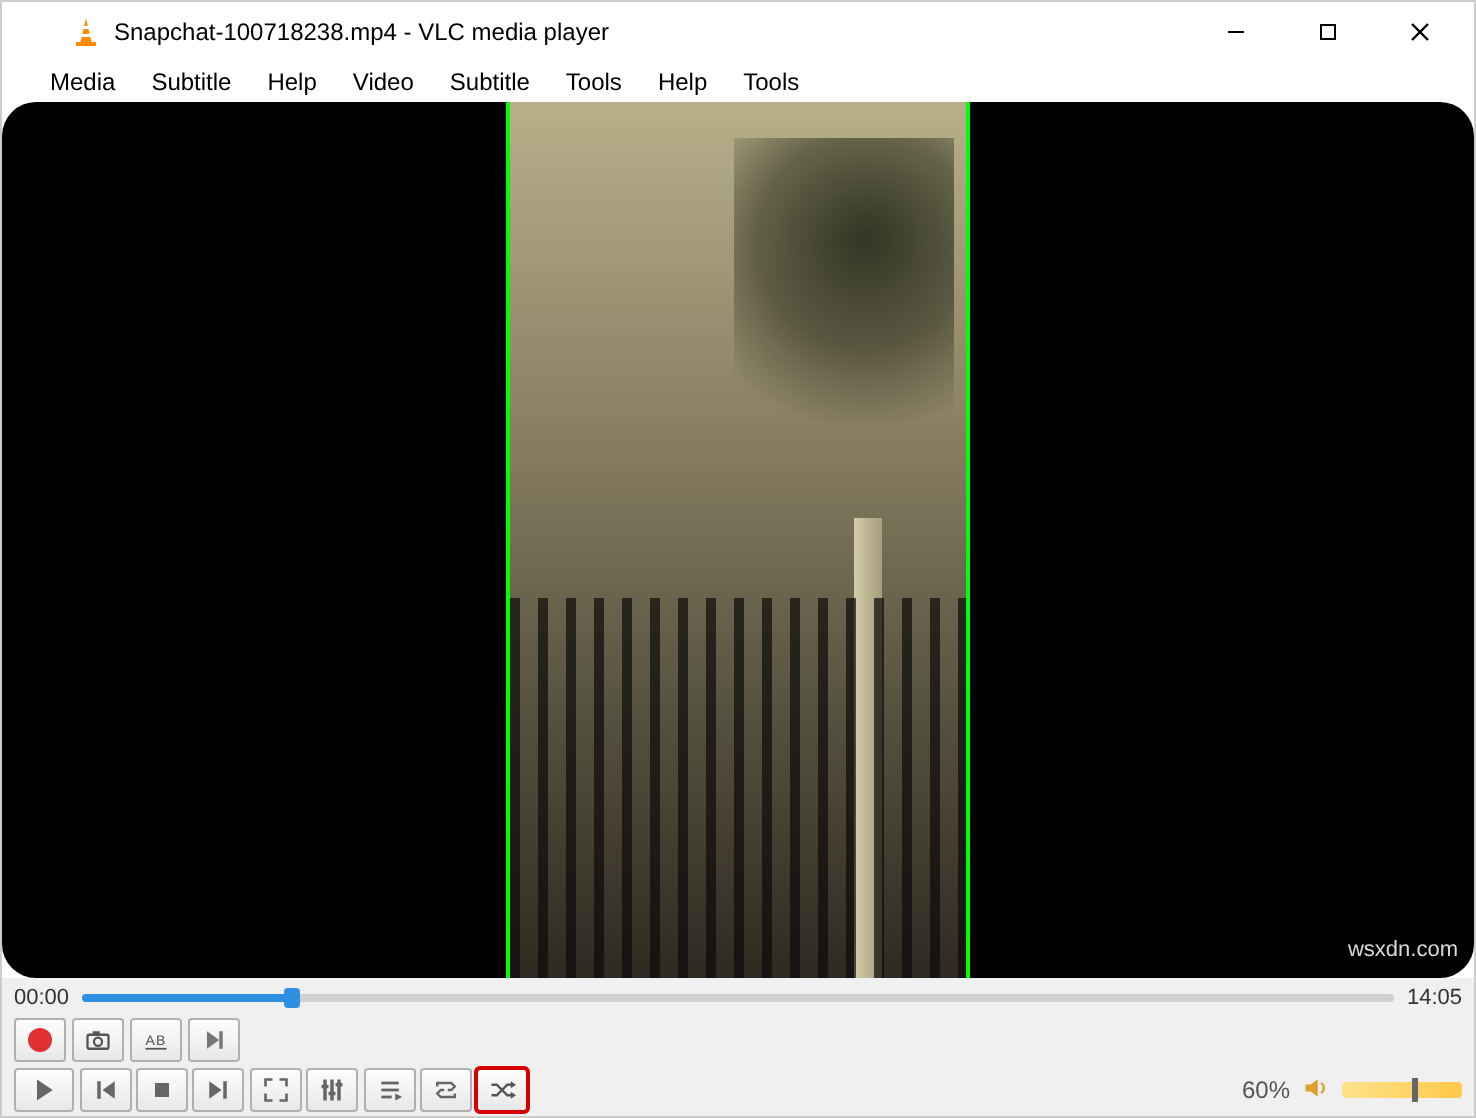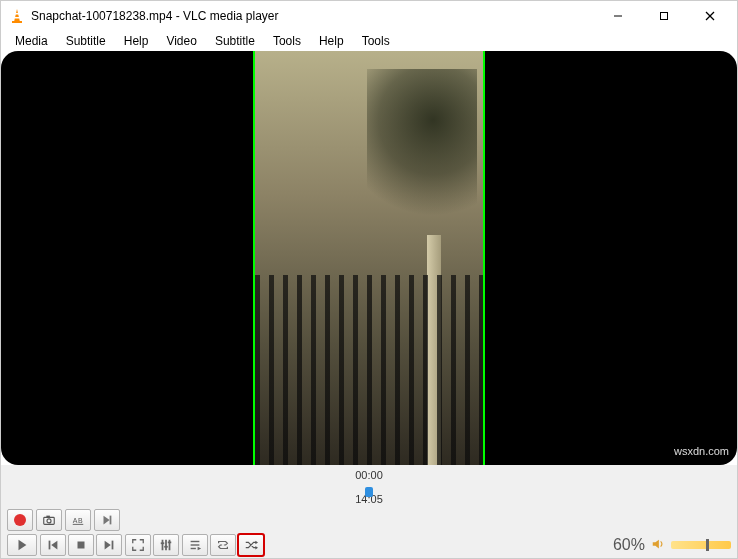--- a/index.html
+++ b/index.html
@@ -6,59 +6,59 @@
   body {
     font-family: "Segoe UI", Tahoma, sans-serif;
     font-size: 12px;
     background: #f0f0f0;
     width: 738px;
     height: 559px;
     overflow: hidden;
     position: relative;
   }
   .window { width: 100%; height: 100%; background: #fff; display: flex; flex-direction: column; border: 1px solid #ccc;}
-  .titlebar { height: 30px; display: flex; align-items: center; padding: 0 4px 0 8px; }
+  .titlebar { height: 30px; display: flex; align-items: center; padding: 0 4px 0 8px; margin-left: 26px; }
   .titlebar .app-icon { width: 16px; height: 16px; margin-right: 6px; }
   .titlebar .title { flex: 1; font-size: 12px; color: #000; }
   .win-controls { display: flex; }
   .win-btn { width: 46px; height: 30px; display: flex; align-items: center; justify-content: center; }
   .win-btn svg { width: 10px; height: 10px; }
-  .menubar { height: 20px; display: flex; align-items: center; padding: 0 6px; gap: 2px; }
+  .menubar { height: 20px; display: flex; align-items: center; padding: 0 16px; gap: 2px; }
   .menubar .menu-item { padding: 2px 8px; font-size: 12px; cursor: default; }
   .video-area { flex: 1; background: #000; position: relative; display: flex; justify-content: center; border-radius: 17px; }
   .video-frame {
     height: 100%;
     width: 232px;
     border-left: 2px solid #00ff00;
     border-right: 2px solid #00ff00;
     background: linear-gradient(180deg,#b7b08a 0%,#8c8265 35%,#56513e 70%,#2e2a21 100%);
     position: relative;
     overflow: hidden;
   }
   
   .vf-trees { position:absolute; top:18px; right:6px; width:110px; height:170px; background: radial-gradient(circle at 60% 30%, rgba(30,35,20,0.85) 0%, rgba(30,35,20,0.5) 40%, transparent 70%);}
   .vf-fence { position:absolute; left:0; bottom:0; width:100%; height:190px; background: repeating-linear-gradient(90deg, rgba(10,10,10,0.7) 0 5px, transparent 5px 14px);}
   .vf-pole { position:absolute; right:42px; bottom:0; width:14px; height:230px; background: linear-gradient(90deg,#d4cba9,#a69d7c);}
   .watermark { position:absolute; right:8px; bottom:8px; font-size:11px; color:#fff; opacity:0.85; text-shadow:0 0 2px #000;}
   .controls-area { background: #f0f0f0; padding: 4px 6px 2px 6px; }
-  .time-row { display: flex; align-items: center; gap: 6px; flex-direction: column; }
+  .time-row { display: flex; align-items: center; gap: 6px; }
   .time-row .time { font-size: 11px; color: #333; }
   .seek { flex: 1; position: relative; height: 10px; display:flex; align-items:center;}
   .seek-track { position:absolute; left:0; right:0; height:4px; background:#d0d0d0; border-radius:2px;}
   .seek-fill { position:absolute; left:0; height:4px; background:#2f8fe0; border-radius:2px;}
   .seek-knob { position:absolute; width:8px; height:10px; background:#2f8fe0; border-radius:2px; top:0;}
   .tool-rows { display:flex; flex-direction:column; gap:3px; margin-top:4px;}
   .tool-row { display:flex; align-items:center; gap:3px;}
   .btn { width:26px; height:22px; border:1px solid #b0b0b0; background:linear-gradient(#fdfdfd,#e8e8e8); display:flex; align-items:center; justify-content:center; border-radius:2px;}
   .btn.wide { width:30px; }
   .btn.hl { outline:2px solid #d40000; outline-offset:-1px;}
   .btn svg { width:14px; height:14px; }
   .group { display:flex; gap:2px;}
   .vol-area { display:flex; align-items:center; gap:6px; margin-left:auto;}
-  .vol-txt { font-size:16px; color:#555;}
+  .vol-txt { font-size:12px; color:#555;}
   .vol-track { width:60px; height:8px; background:linear-gradient(90deg,#ffe28a,#ffc94a); border-radius:2px; position:relative;}
   .vol-knob { position:absolute; top:-2px; width:3px; height:12px; background:#666;}
   .rec-dot { width:12px; height:12px; border-radius:50%; background:#e03030;}
 </style>
 </head>
 <body>
 
 <div class="window">
 
   <div class="titlebar">

